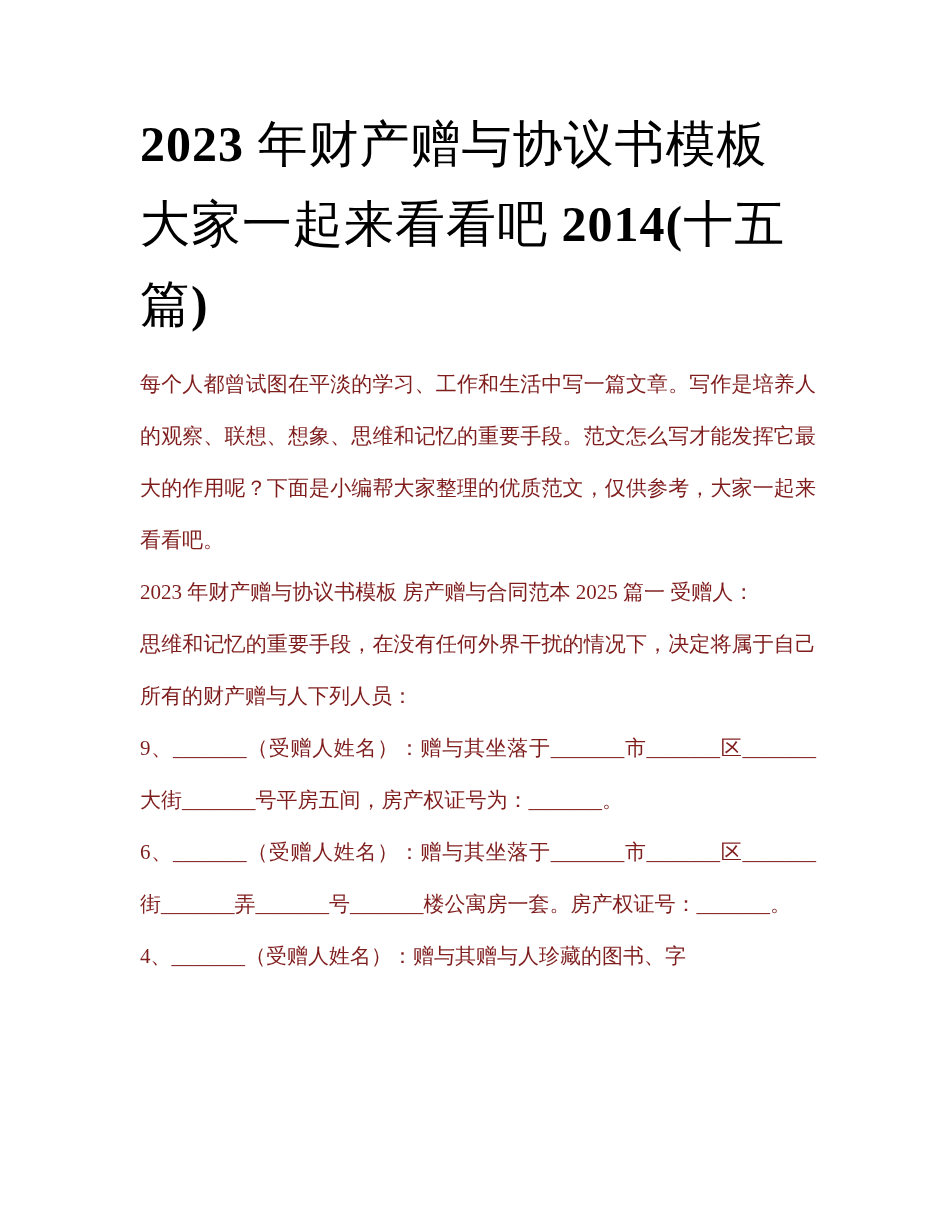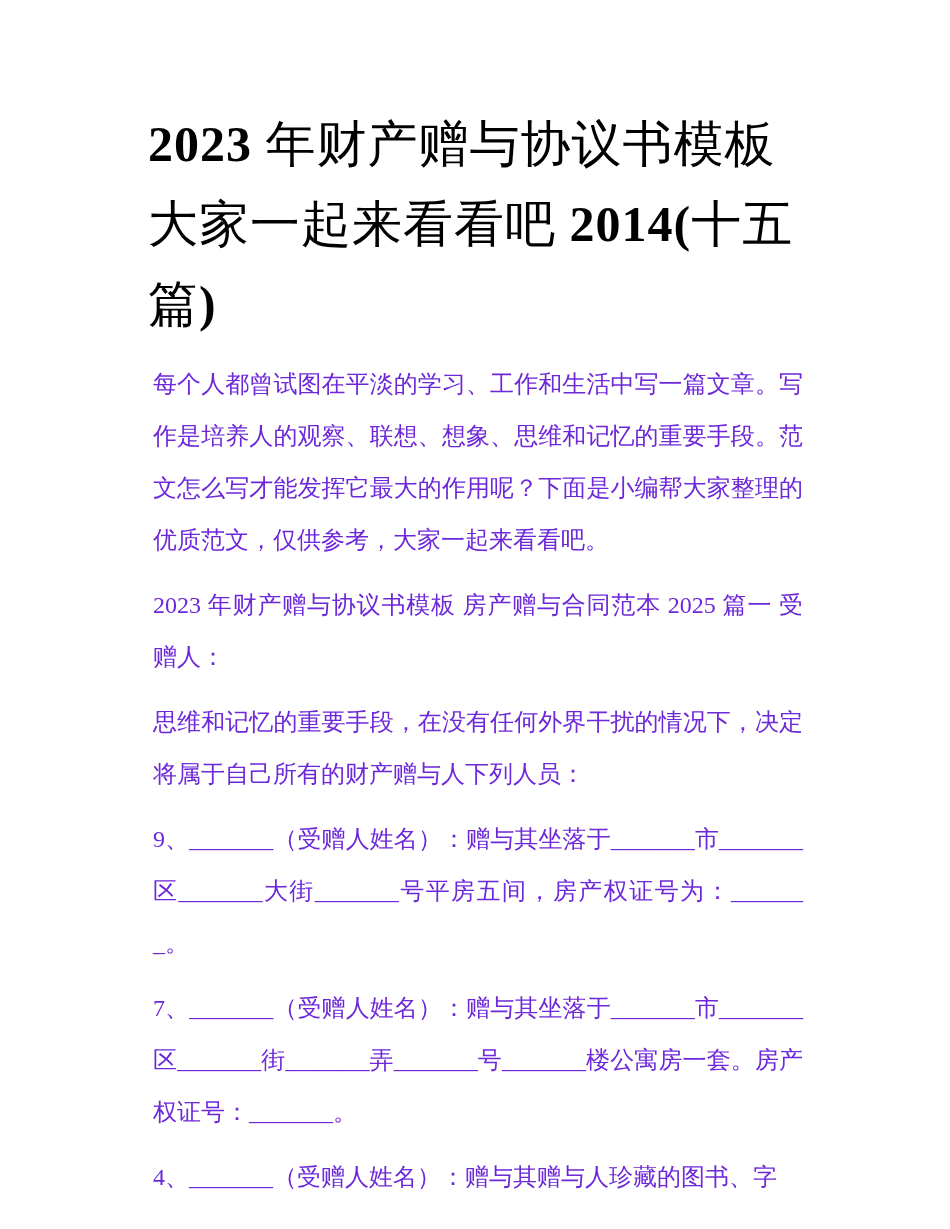--- a/index.html
+++ b/index.html
@@ -25,54 +25,53 @@
     margin: 0 0 14px 0;
     font-size: 50px;
     line-height: 80px;
     font-weight: 400;
     color: #000000;
     letter-spacing: 1px;
   }
   .doc-title .title-line {
     display: block;
     white-space: pre-wrap;
-    margin-left: 8px;
   }
   .doc-title .seg {
     font-weight: 400;
   }
   .doc-title .seg.bold {
     font-weight: 700;
     font-family: "Liberation Serif", "DejaVu Serif", serif;
   }
   .body-text p {
-    margin: 13px;
-    font-size: 24px;
+    margin: 0;
+    font-size: 21px;
     line-height: 52px;
     text-align: justify;
     text-justify: inter-character;
     white-space: pre-wrap;
     word-break: break-all;
     overflow-wrap: break-word;
-    color: #6d28d9;
+    color: #7f1d1d;
   }
 </style>
 </head>
 <body>
 
 <div class="page">
 
   <h1 class="doc-title">
     <span class="title-line"><span class="seg bold">2023</span><span class="seg"> 年财产赠与协议书模板</span></span>
     <span class="title-line"><span class="seg">大家一起来看看吧 </span><span class="seg bold">2014(</span><span class="seg">十五</span></span>
     <span class="title-line"><span class="seg">篇</span><span class="seg bold">)</span></span>
   </h1>
 
   <div class="body-text">
     <p>每个人都曾试图在平淡的学习、工作和生活中写一篇文章。写作是培养人的观察、联想、想象、思维和记忆的重要手段。范文怎么写才能发挥它最大的作用呢？下面是小编帮大家整理的优质范文，仅供参考，大家一起来看看吧。</p>
     <p>2023 年财产赠与协议书模板 房产赠与合同范本 2025 篇一 受赠人：</p>
     <p>思维和记忆的重要手段，在没有任何外界干扰的情况下，决定将属于自己所有的财产赠与人下列人员：</p>
     <p>9、_______（受赠人姓名）：赠与其坐落于_______市_______区_______大街_______号平房五间，房产权证号为：_______。</p>
-    <p>7、_______（受赠人姓名）：赠与其坐落于_______市_______区_______街_______弄_______号_______楼公寓房一套。房产权证号：_______。</p>
+    <p>6、_______（受赠人姓名）：赠与其坐落于_______市_______区_______街_______弄_______号_______楼公寓房一套。房产权证号：_______。</p>
     <p>4、_______（受赠人姓名）：赠与其赠与人珍藏的图书、字</p>
   </div>
 
 </div>
 
 </body></html>

